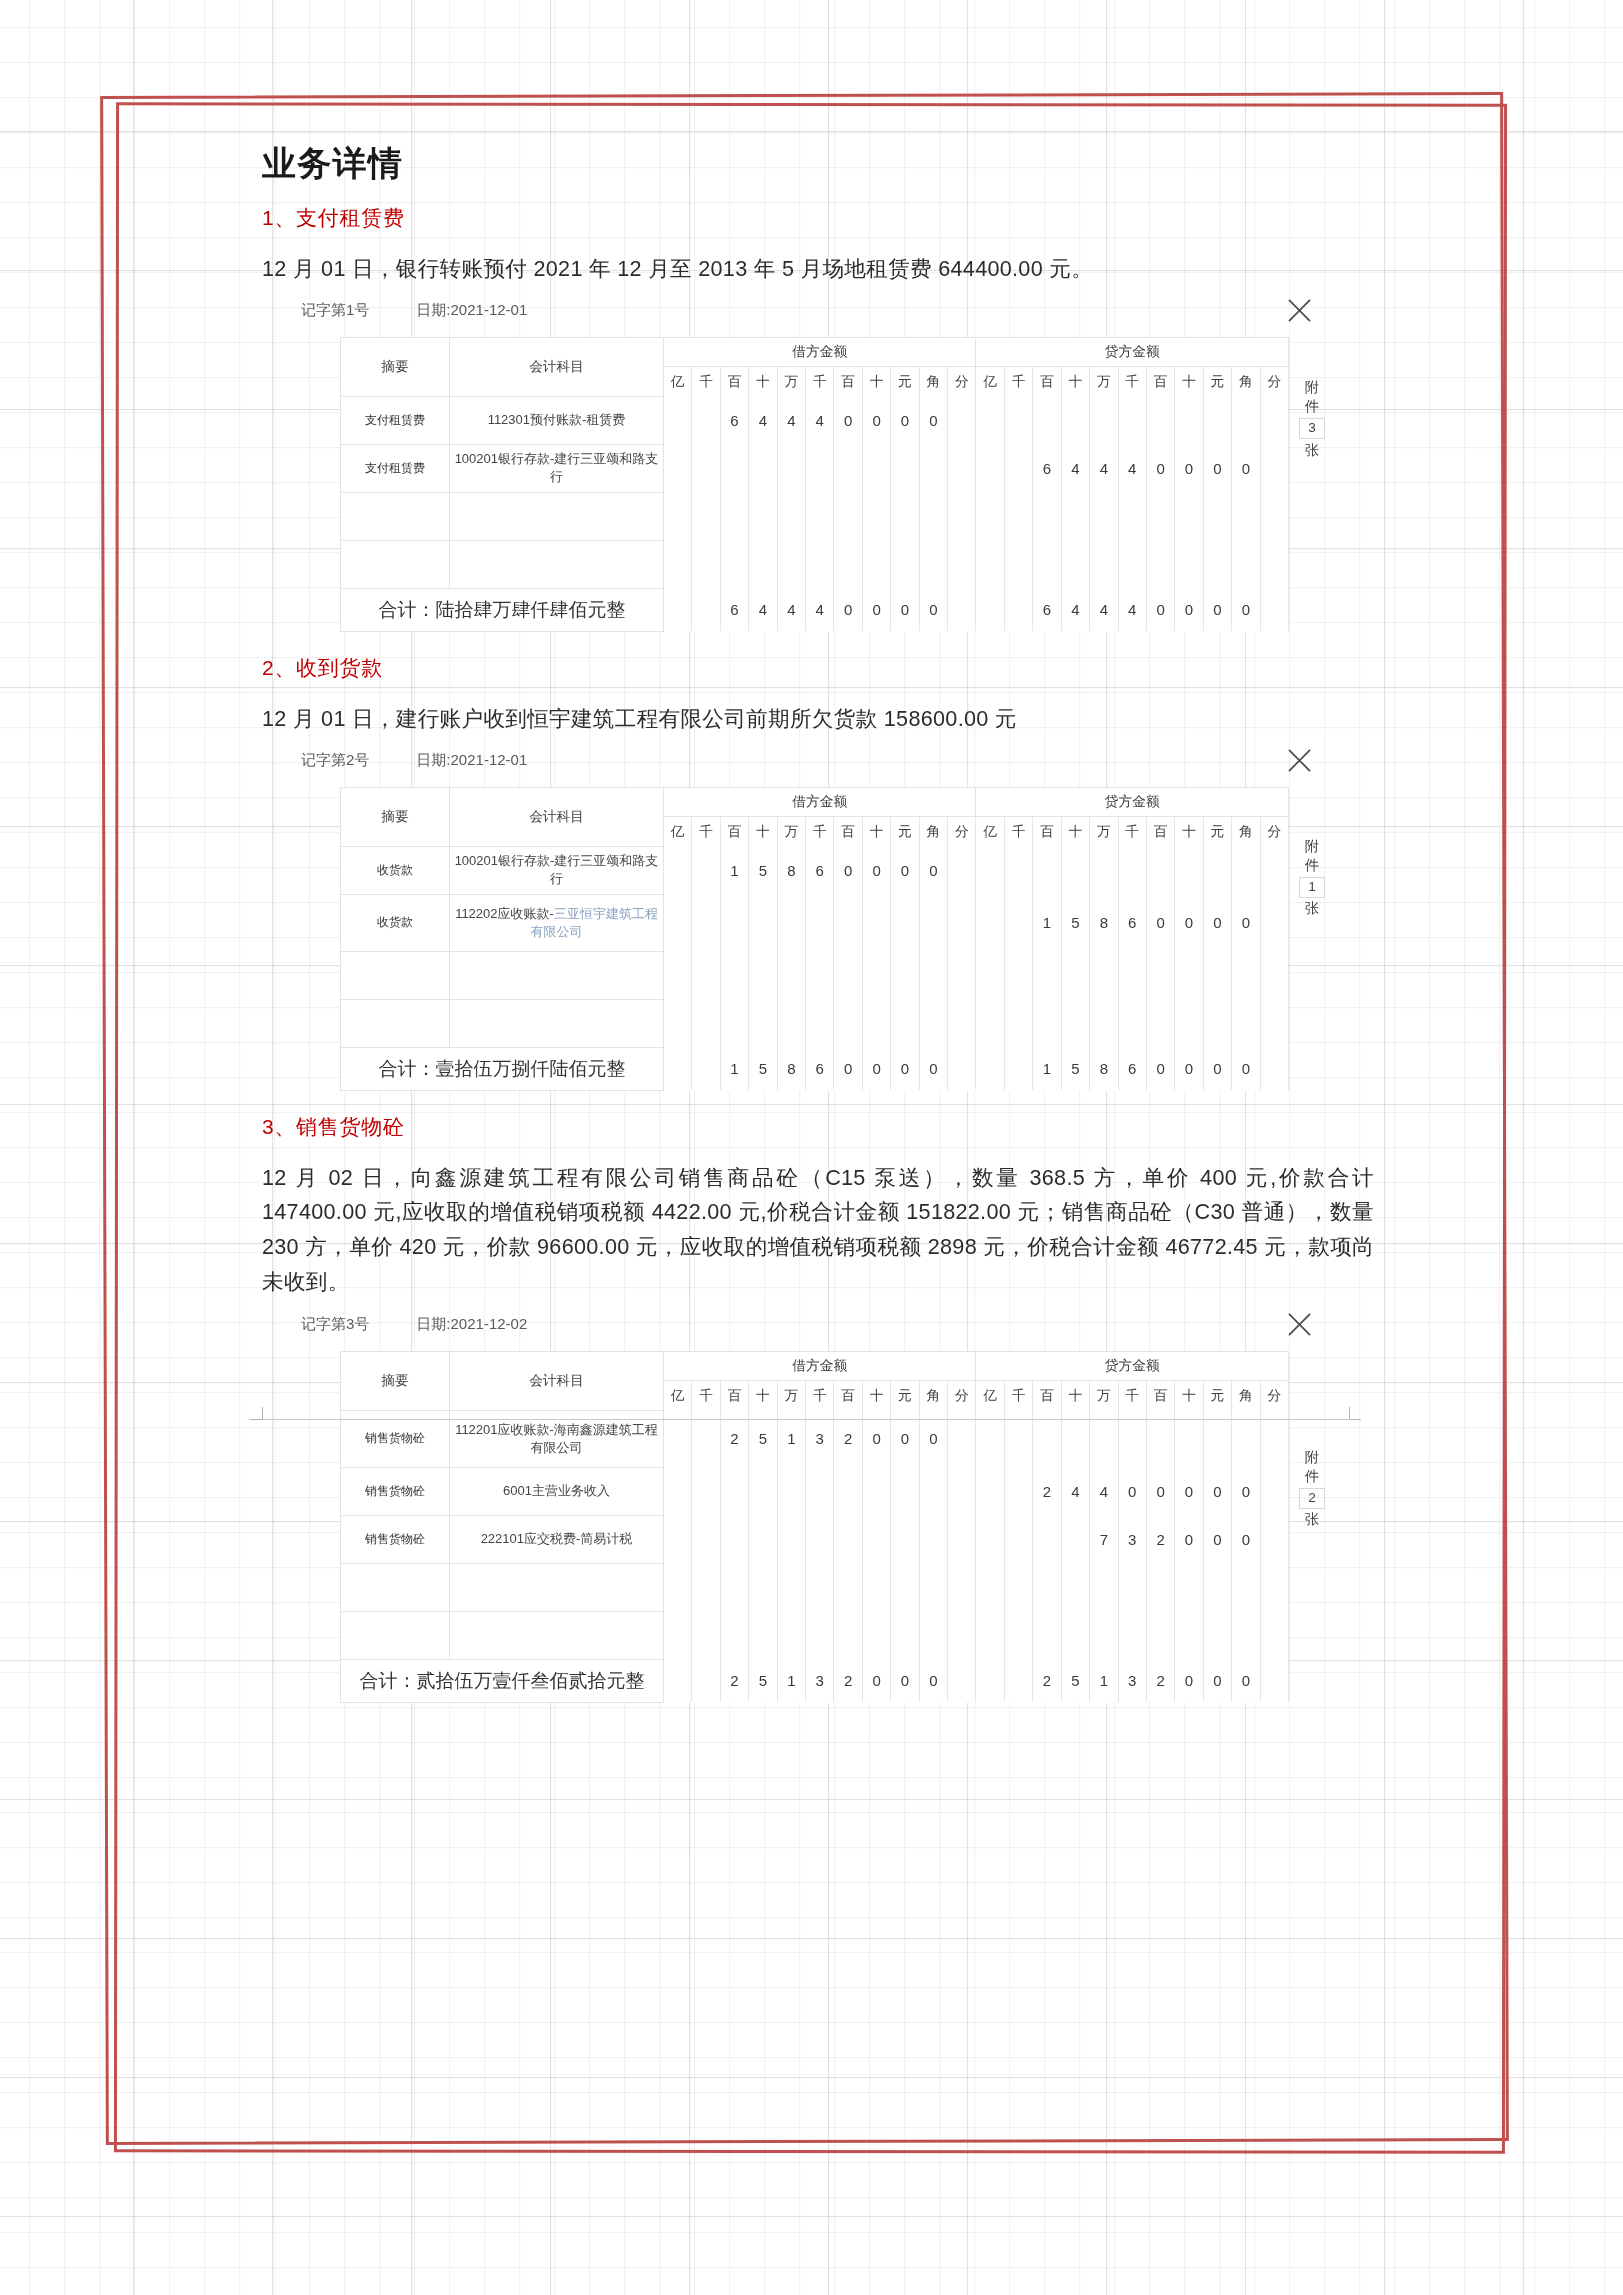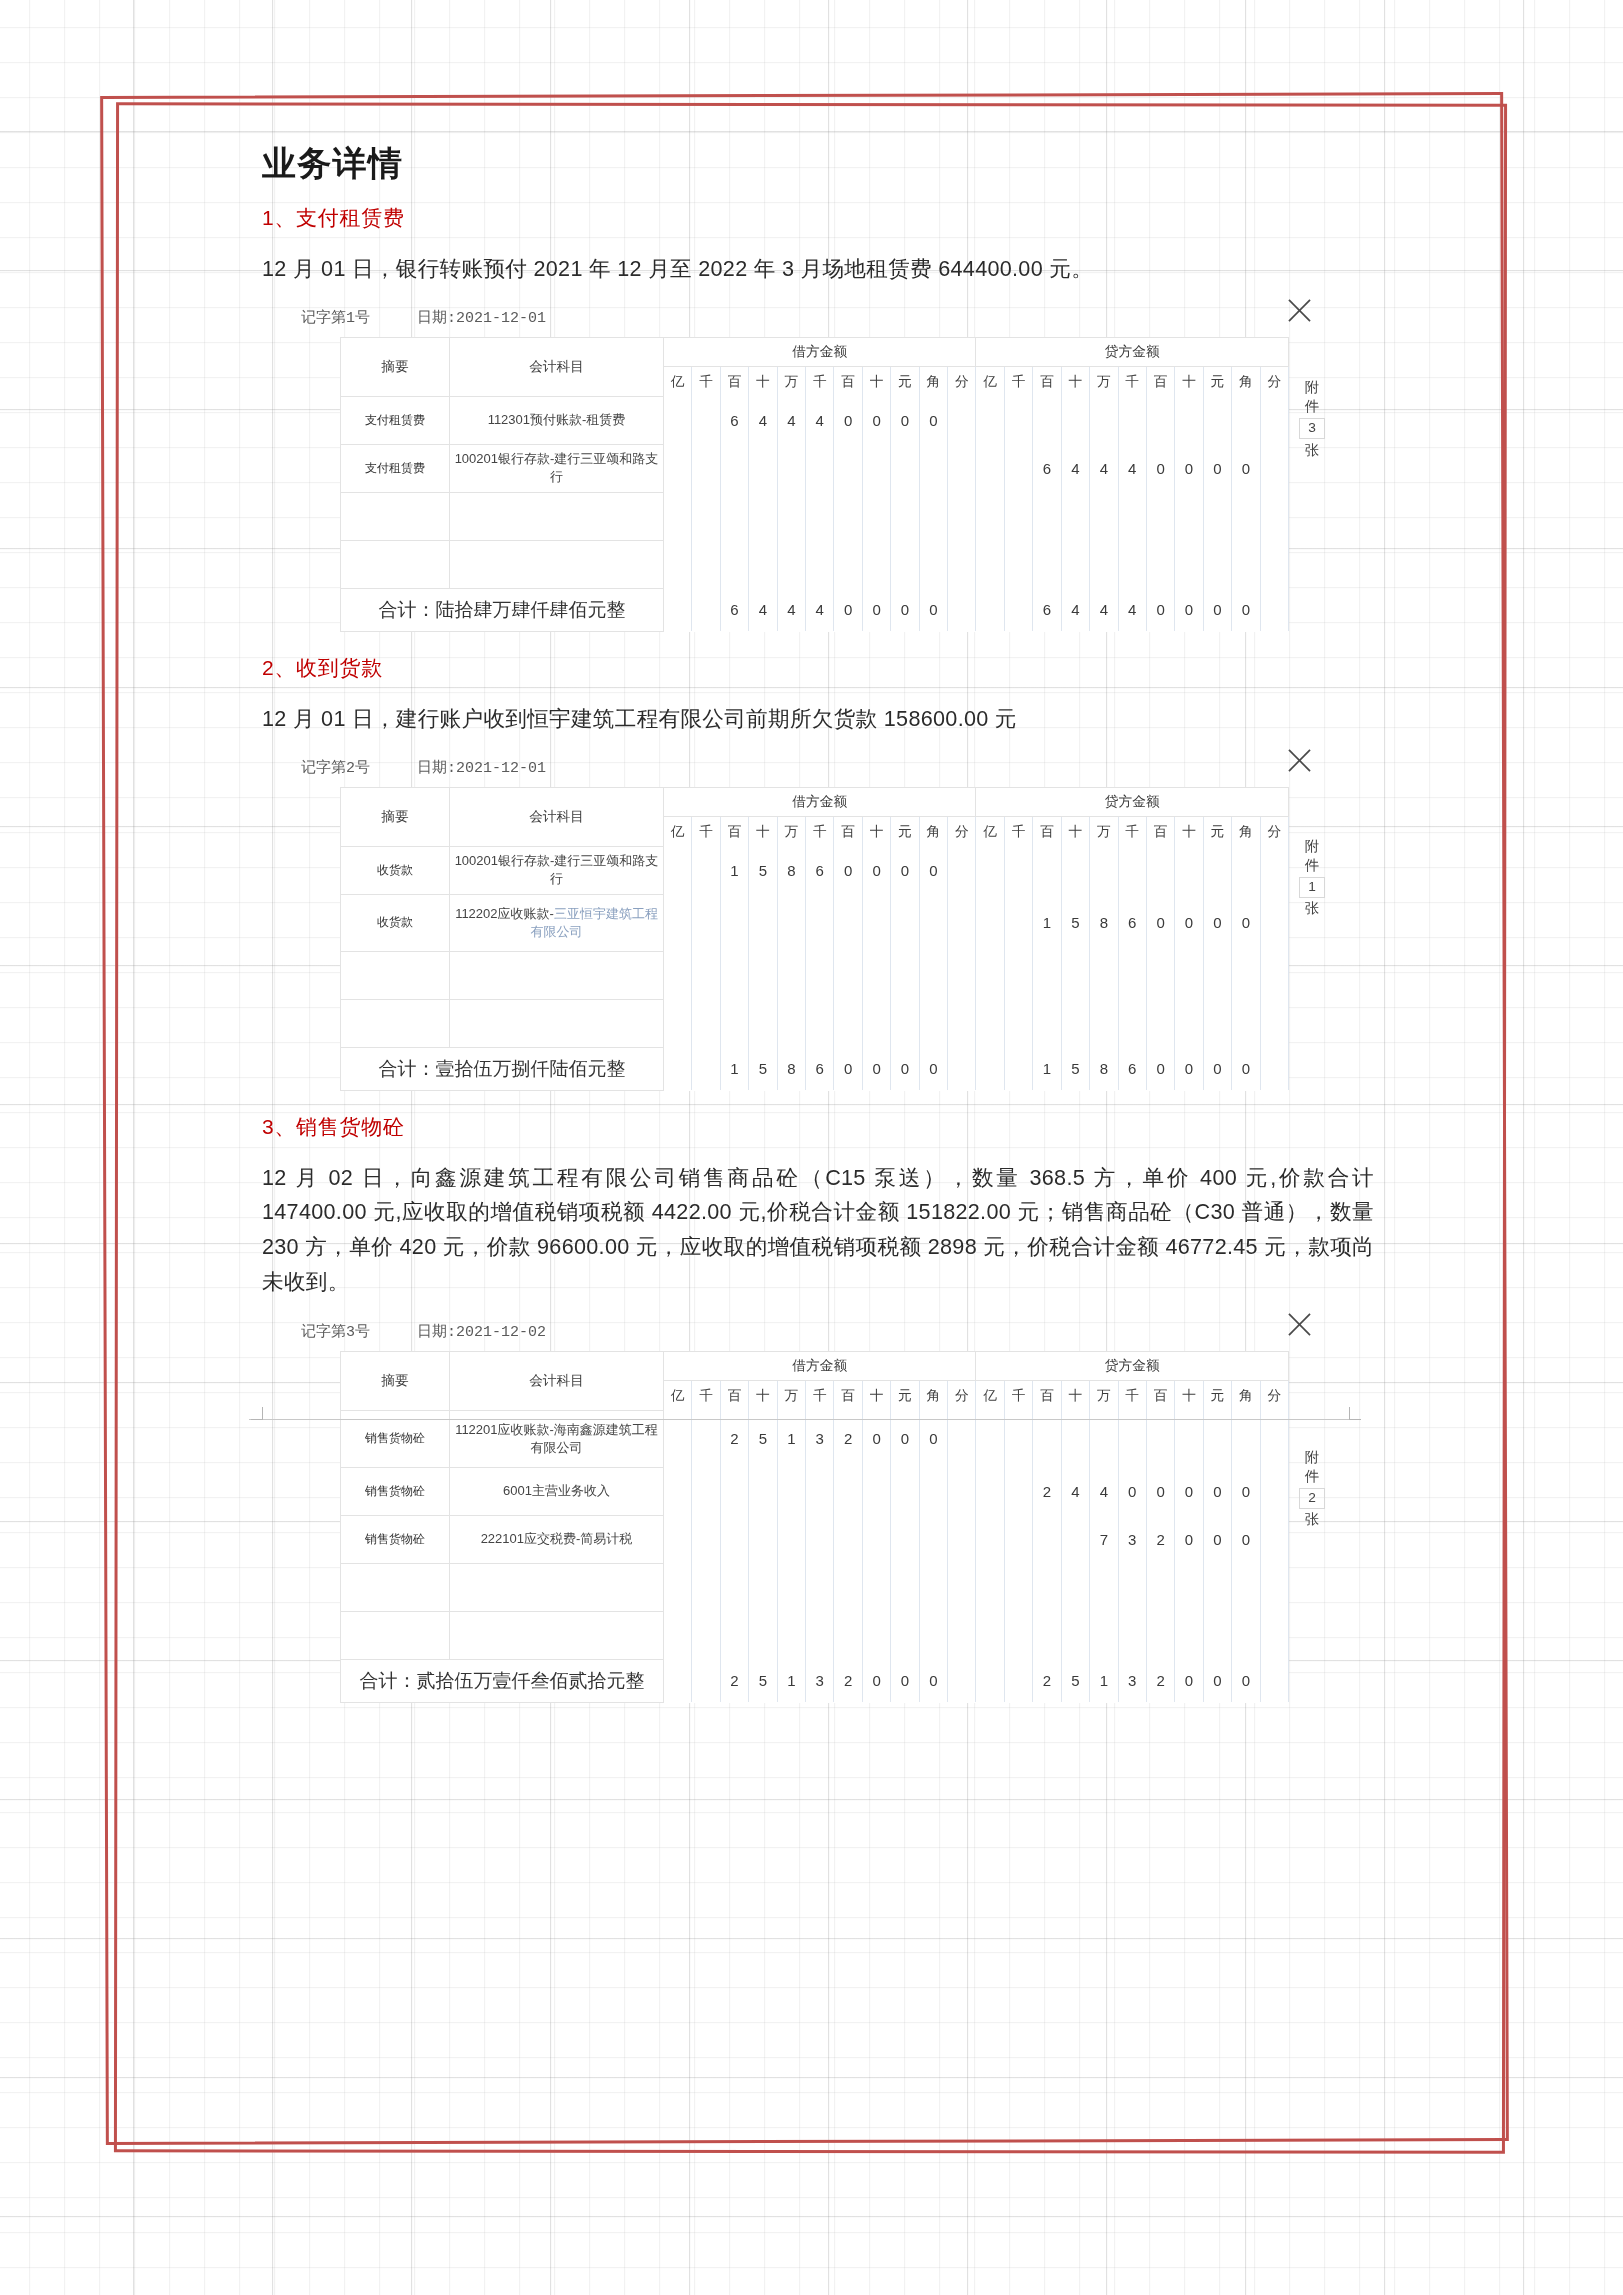--- a/index.html
+++ b/index.html
@@ -96,27 +96,26 @@
   }
 
   
   .voucher {
     margin: 10.5px 0 0 39px;
     width: 1054px;
     position: relative;
   }
   .voucher-bar {
     display: flex;
-    align-items: flex-end;
+    align-items: flex-start;
     font-size: 15px;
     color: #5a5a5a;
     padding: 3.9px 0 10.5px 0;
     position: relative;
     height: 26px;
-    font-family: Liberation Mono, monospace;
   }
   .voucher-no { margin-right: 47px; }
   .voucher-date { }
   .close-icon {
     position: absolute;
     right: 41px;
     top: -1.3px;
     width: 29px; height: 29px;
     color: #4a4a4a;
   }
@@ -248,21 +247,21 @@
   <div class="pagebreak-mark pb-line"></div>
   <div class="pagebreak-mark pb-left"></div>
   <div class="pagebreak-mark pb-right"></div>
 
   <div class="content">
 
     <h1 class="doc-title">业务详情</h1>
 
     <div id="sections-root">
         <div class="section-heading">1、支付租赁费</div>
-        <div class="para">12 月 01 日，银行转账预付 2021 年 12 月至 2022 年 3 月场地租赁费 644400.00 元。</div>
+        <div class="para">12 月 01 日，银行转账预付 2021 年 12 月至 2013 年 5 月场地租赁费 644400.00 元。</div>
         <div class="voucher">
           <div class="voucher-bar">
             <span class="voucher-no">记字第1号</span>
             <span class="voucher-date">日期:2021-12-01</span>
             <span class="close-icon">
               <svg viewBox="0 0 44 44">
                 <line x1="6" y1="6" x2="38" y2="38" stroke="currentColor" stroke-width="2.6"></line>
                 <line x1="38" y1="6" x2="6" y2="38" stroke="currentColor" stroke-width="2.6"></line>
               </svg>
             </span>

